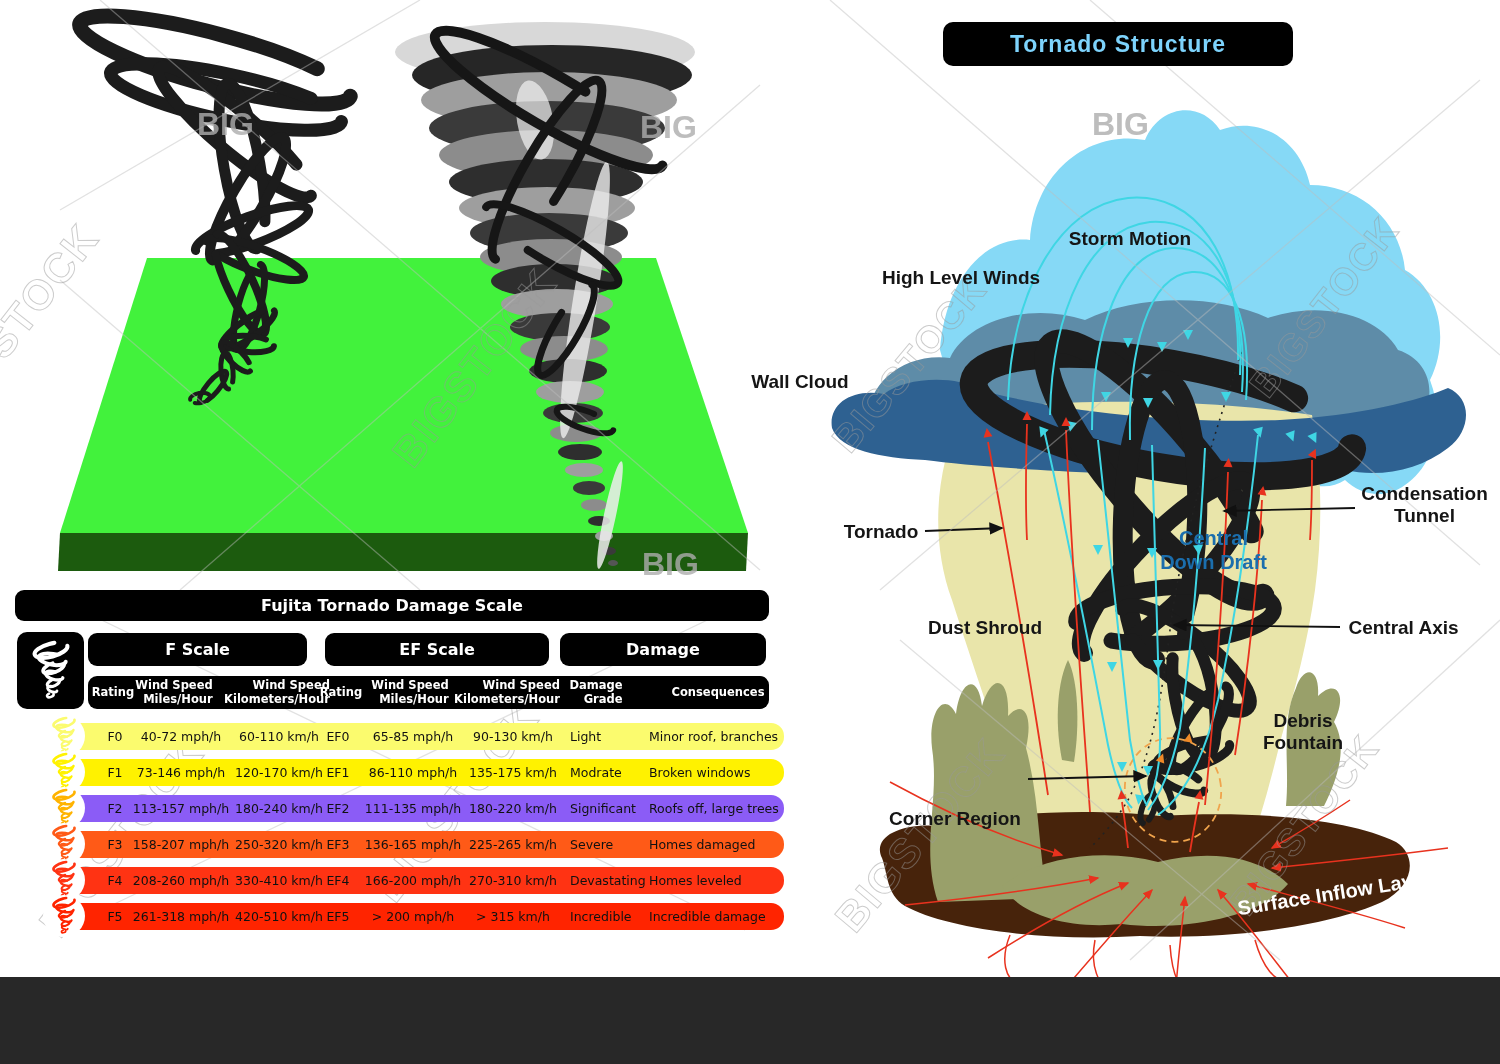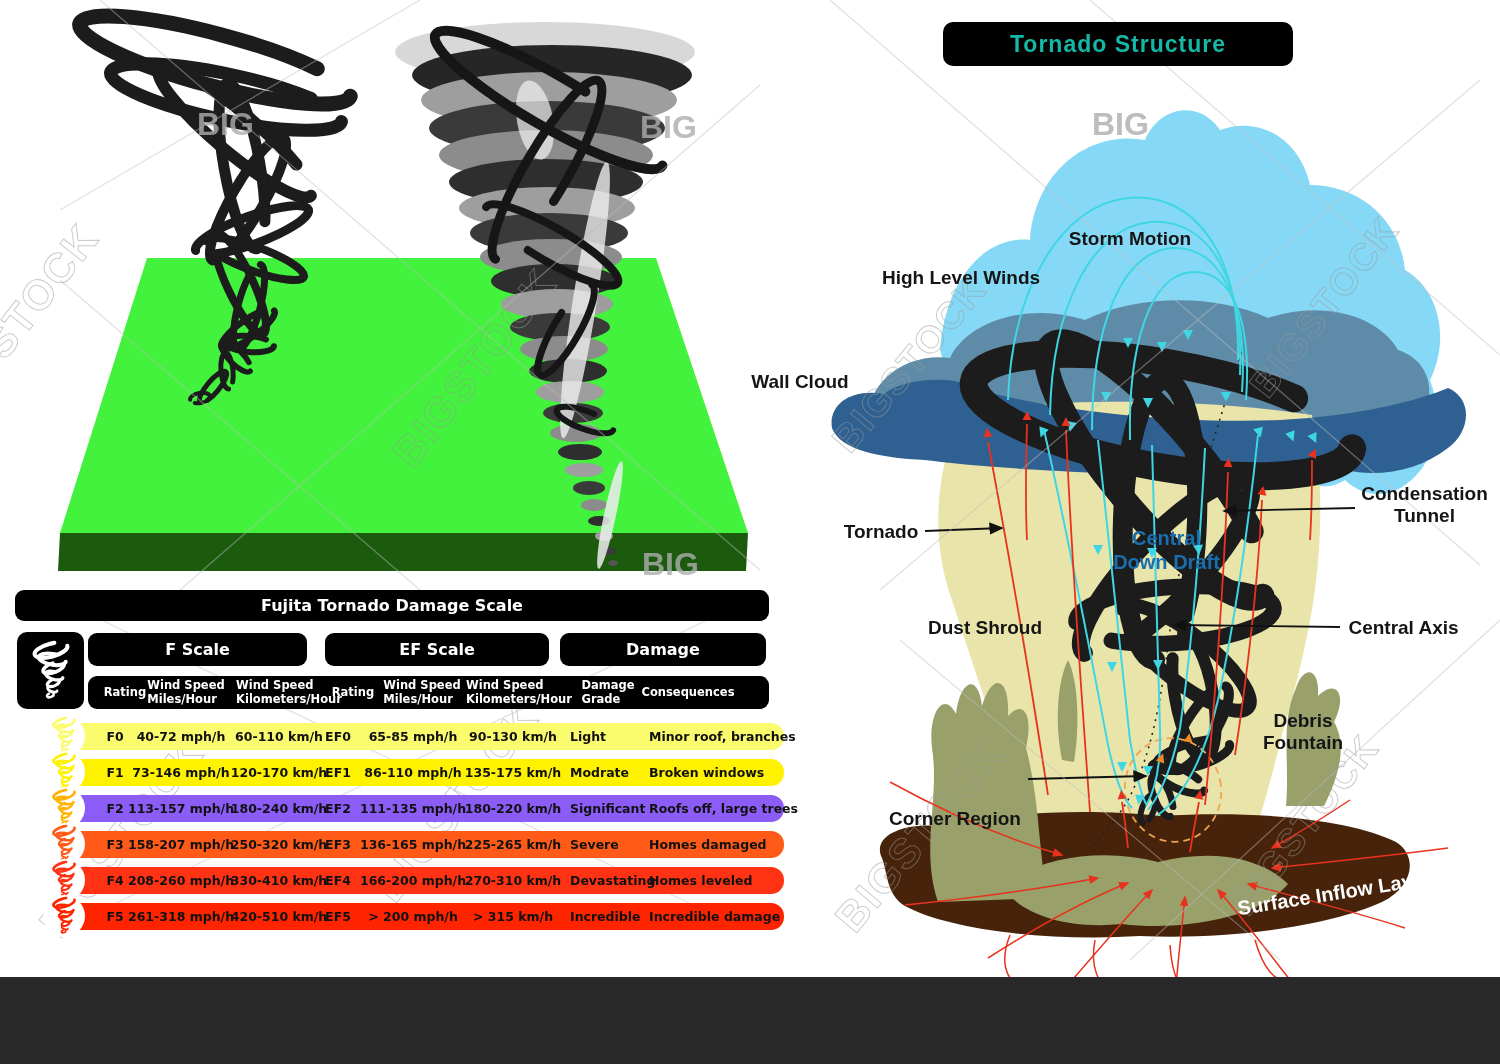--- a/index.html
+++ b/index.html
@@ -5,40 +5,40 @@
   html,body{margin:0;padding:0;background:#fff;}
   #canvas{position:relative;width:1500px;height:1064px;background:#fff;overflow:hidden;
           font-family:"Liberation Sans",sans-serif;}
   #art{position:absolute;left:0;top:0;z-index:1;}
   
   .dlbl{position:absolute;z-index:5;font-weight:bold;color:#151515;font-size:19px;
         text-align:center;line-height:1.18;}
   .dlbl.blue{color:#1B6EAD;font-size:20px;}
   .dlbl.white{color:#fff;font-size:20px;transform:rotate(-9deg);}
   #title-badge{position:absolute;z-index:5;left:943px;top:22px;width:350px;height:44px;
-        background:#000;border-radius:10px;color:#14b8a6;font-weight:bold;font-size:23px;
+        background:#000;border-radius:10px;color:#7dd3fc;font-weight:bold;font-size:23px;
         text-align:center;line-height:44px;letter-spacing:1px;}
   
   #ftable{position:absolute;left:15px;top:590px;width:754px;height:350px;z-index:4;
         font-family:"DejaVu Sans","Liberation Sans",sans-serif;}
   #ftable .bar{position:absolute;background:#000;color:#fff;font-weight:bold;border-radius:9px;}
   #ft-title{left:0;top:0;width:754px;height:31px;font-size:16px;text-align:center;line-height:31px;}
   .gpill{top:43px;height:33px;font-size:16px;text-align:center;line-height:33px;}
   #gp-f{left:73px;width:219px;} #gp-ef{left:310px;width:224px;} #gp-dmg{left:545px;width:206px;}
   #ft-icon{position:absolute;left:2px;top:42px;width:67px;height:77px;background:#000;
         border-radius:10px;display:flex;align-items:center;justify-content:center;color:#fff;}
   #ft-head{left:73px;top:86px;width:681px;height:33px;border-radius:8px;}
   #ft-head span{position:absolute;top:0;height:33px;display:flex;align-items:center;justify-content:center;
-        font-size:11.5px;font-weight:bold;white-space:pre-line;text-align:left;line-height:1.15;margin-left:12px;}
+        font-size:11.5px;font-weight:bold;white-space:pre-line;text-align:right;line-height:1.15;}
   .h1{left:2px;width:46px;} .h2{left:40px;width:92px;} .h3{left:134px;width:110px;}
   .h4{left:230px;width:46px;} .h5{left:276px;width:92px;} .h6{left:364px;width:110px;}
-  .h7{left:462px;width:92px;} .h8{left:536px;width:104px;}
+  .h7{left:462px;width:92px;} .h8{left:578px;width:104px;}
   .trow{position:absolute;left:34px;width:735px;height:27px;border-radius:13px;}
   .trow .c{position:absolute;top:0;height:27px;display:flex;align-items:center;justify-content:center;
-        font-size:12.5px;font-weight:bold;color:#111;white-space:nowrap;text-align:right;}
+        font-size:12.5px;font-weight:normal;color:#111;white-space:nowrap;text-align:right;}
   .cf{left:46px;width:40px;} .cfm{left:86px;width:92px;} .cfk{left:184px;width:92px;}
   .cef{left:268px;width:42px;} .cefm{left:318px;width:92px;} .cefk{left:418px;width:92px;}
   .cg{left:521px;width:80px;justify-content:flex-start !important;}
   .cc{left:600px;width:135px;justify-content:flex-start !important;}
   .ricon{position:absolute;left:-6px;top:-8px;width:42px;height:42px;background:#fff;border-radius:50%;
         display:flex;align-items:center;justify-content:center;}
   
   #bbar{position:absolute;left:0;top:977px;width:1500px;height:87px;background:#282828;z-index:6;}
 </style>
 </head>
@@ -299,21 +299,21 @@
   </g>
 </svg>
 
 <div id="title-badge">Tornado Structure</div>
 
 <div class="dlbl" style="left:1035px;top:192px;width:190px;margin-top:36px;">Storm Motion</div>
 <div class="dlbl" style="left:861px;top:267px;width:200px;">High Level Winds</div>
 <div class="dlbl" style="left:740px;top:371px;width:120px;">Wall Cloud</div>
 <div class="dlbl" style="left:836px;top:521px;width:90px;">Tornado</div>
 <div class="dlbl" style="left:1352px;top:483px;width:145px;">Condensation Tunnel</div>
-<div class="dlbl blue" style="left:1109px;top:527px;width:115px;">Central Down Draft</div>
+<div class="dlbl blue" style="left:1156px;top:527px;width:115px;">Central Down Draft</div>
 <div class="dlbl" style="left:925px;top:617px;width:120px;">Dust Shroud</div>
 <div class="dlbl" style="left:1341px;top:617px;width:125px;">Central Axis</div>
 <div class="dlbl" style="left:1253px;top:710px;width:100px;">Debris Fountain</div>
 <div class="dlbl" style="left:885px;top:808px;width:140px;">Corner Region</div>
 <div class="dlbl white" style="left:1222px;top:882px;width:225px;">Surface Inflow Layer</div>
 
 <div id="ftable">
   <div id="ft-title" class="bar">Fujita Tornado Damage Scale</div>
 
   <div id="ft-icon">

